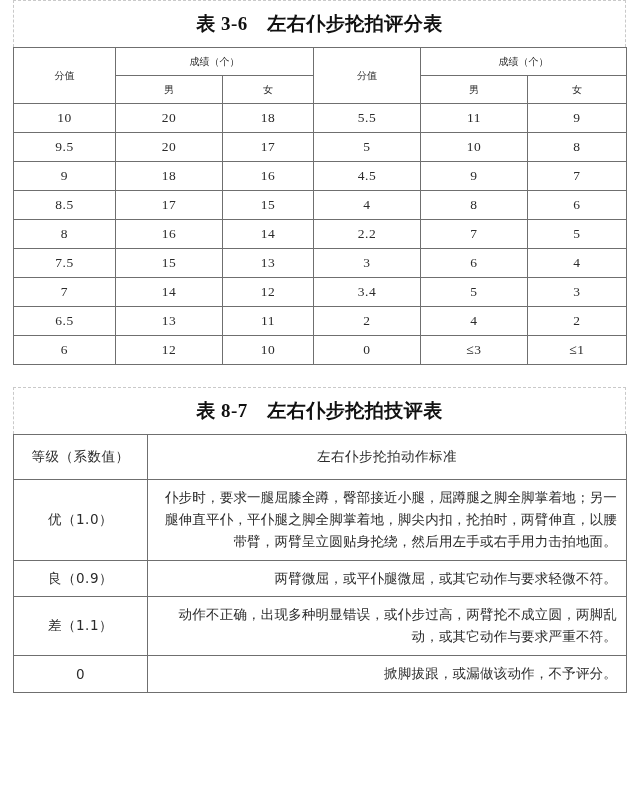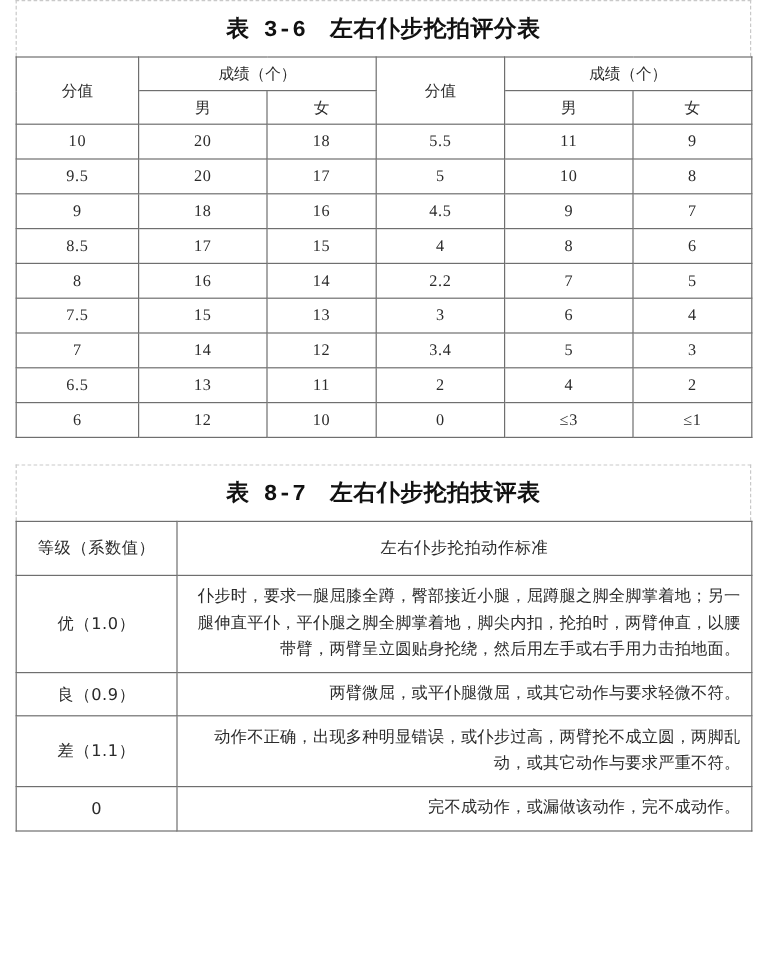--- a/index.html
+++ b/index.html
@@ -28,21 +28,21 @@
   .caption-box {
     border: 1px dashed #c9c9c9;
     border-bottom: none;
     box-sizing: border-box;
     height: 47px;
     display: flex;
     align-items: center;
     justify-content: center;
   }
   .caption {
-    font-family: Liberation Mono, monospace;
+    font-family: Liberation Serif, serif;
     font-weight: 700;
     font-size: 19px;
     letter-spacing: 0.5px;
     white-space: pre;
     color: #111;
   }
 
   table.grid {
     border-collapse: collapse;
     width: 613px;
@@ -56,21 +56,21 @@
     color: #2b2b2b;
     padding: 0;
   }
 
   
   .t36 td, .t36 th { font-size: 13.5px; font-family: "Liberation Serif", "DejaVu Serif", serif; }
   .t36 .hdr-tall { height: 54px; }
   .t36 .hdr-top { height: 27px; }
   .t36 .hdr-bot { height: 27px; }
   .t36 .datarow td { height: 28px; }
-  .t36 .cjk { font-family: "DejaVu Sans", "Liberation Sans", sans-serif; font-size: 13px; }
+  .t36 .cjk { font-family: "DejaVu Sans", "Liberation Sans", sans-serif; font-size: 10px; }
   .num { font-family: "Liberation Serif", "DejaVu Serif", serif; letter-spacing: 0.6px; }
 
   
   .t37 { margin-top: 0; }
   .t37 td { font-family: "DejaVu Sans", "Liberation Sans", sans-serif; font-size: 13.5px; }
   .t37 .head td { height: 44px; }
   .t37 td.grade {
     width: 134px;
     text-align: center;
     letter-spacing: 0.5px;
@@ -225,19 +225,19 @@
           <tr>
             <td class="grade">良（0.9）</td>
             <td class="desc">两臂微屈，或平仆腿微屈，或其它动作与要求轻微不符。</td>
           </tr>
           <tr>
             <td class="grade">差（1.1）</td>
             <td class="desc">动作不正确，出现多种明显错误，或仆步过高，两臂抡不成立圆，两脚乱动，或其它动作与要求严重不符。</td>
           </tr>
           <tr>
             <td class="grade">0</td>
-            <td class="desc">完不成动作，或漏做该动作，完不成动作。</td>
+            <td class="desc">掀脚拔跟，或漏做该动作，不予评分。</td>
           </tr>
         </tbody>
     </table>
   </div>
 
 </div>
 
 </body></html>

